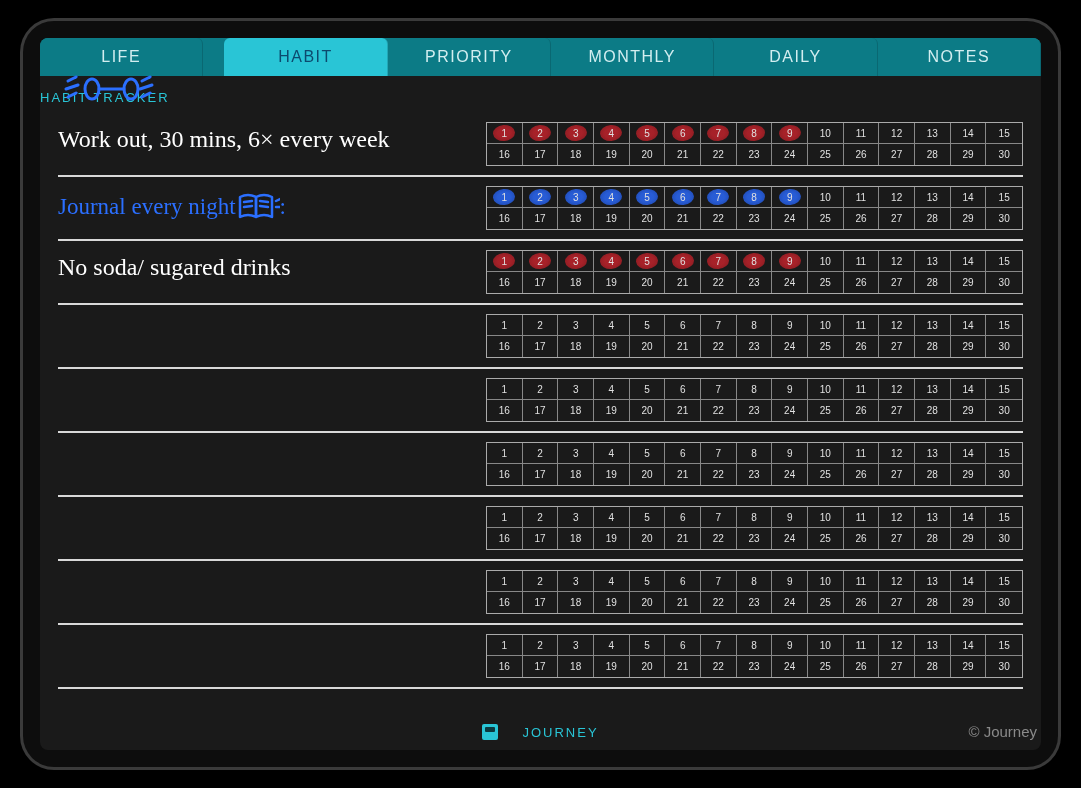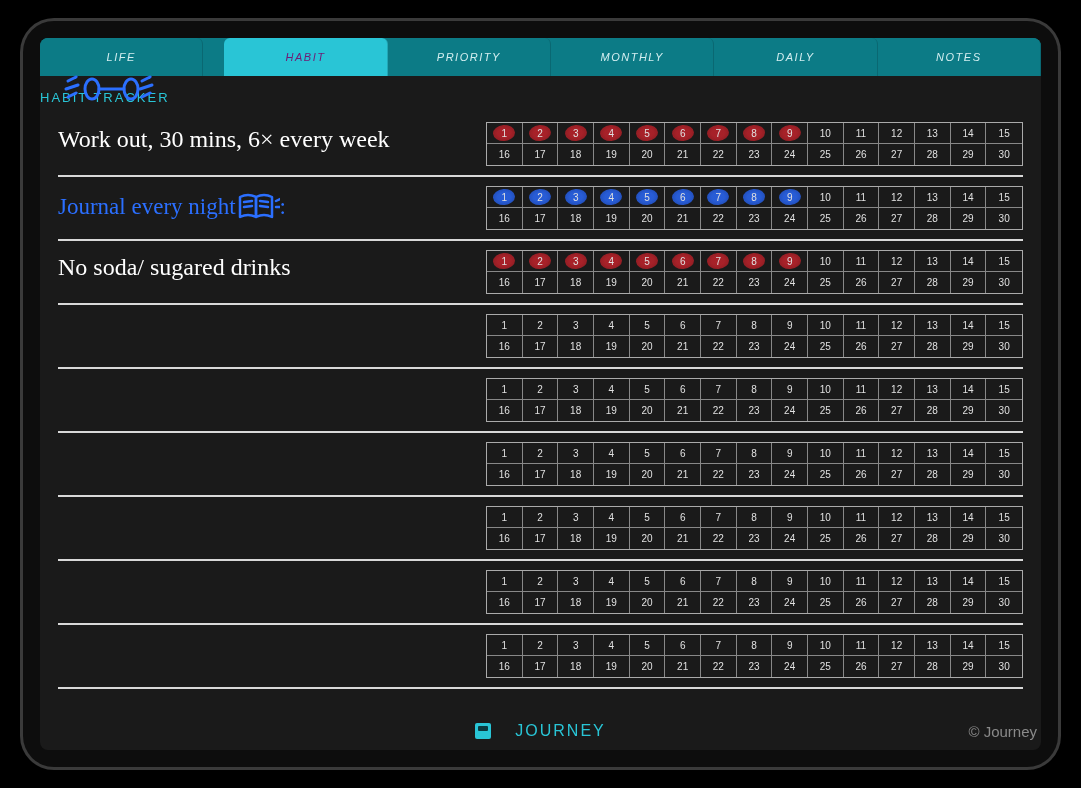--- a/index.html
+++ b/index.html
@@ -40,32 +40,31 @@
   .tabs {
     display: flex;
     height: 38px;
     background: #0c7b86;
   }
   .tab {
     flex: 1;
     display: flex;
     align-items: center;
     justify-content: center;
-    font-size: 11px;
+    font-size: 16px;
     letter-spacing: 1.5px;
     color: #d3eef0;
     background: #0c7b86;
     border-right: 1px solid rgba(0,0,0,0.15);
     cursor: pointer;
     border-radius: 6px 6px 0 0;
-    font-style: italic;
   }
   .tab.active {
     background: #29c5d6;
-    color: #701a75;
+    color: #0c4a6e;
     font-weight: 500;
     margin-left: 21px;
   }
   .page-title {
     text-align: left;
     color: #29c5d6;
     font-size: 13px;
     letter-spacing: 2px;
     padding: 14px 0 8px;
   }
@@ -157,21 +156,21 @@
   .day-num { position: relative; z-index: 2; }
   .footer {
     display: flex;
     align-items: center;
     justify-content: center;
     padding: 18px 0 10px;
     position: relative;
   }
   .brand {
     color: #29c5d6;
-    font-size: 16px;
+    font-size: 13px;
     letter-spacing: 2px;
     display: flex;
     align-items: center;
     gap: 24px;
   }
   .brand-icon {
     width: 16px;
     height: 16px;
     background: #29c5d6;
     border-radius: 2px;

